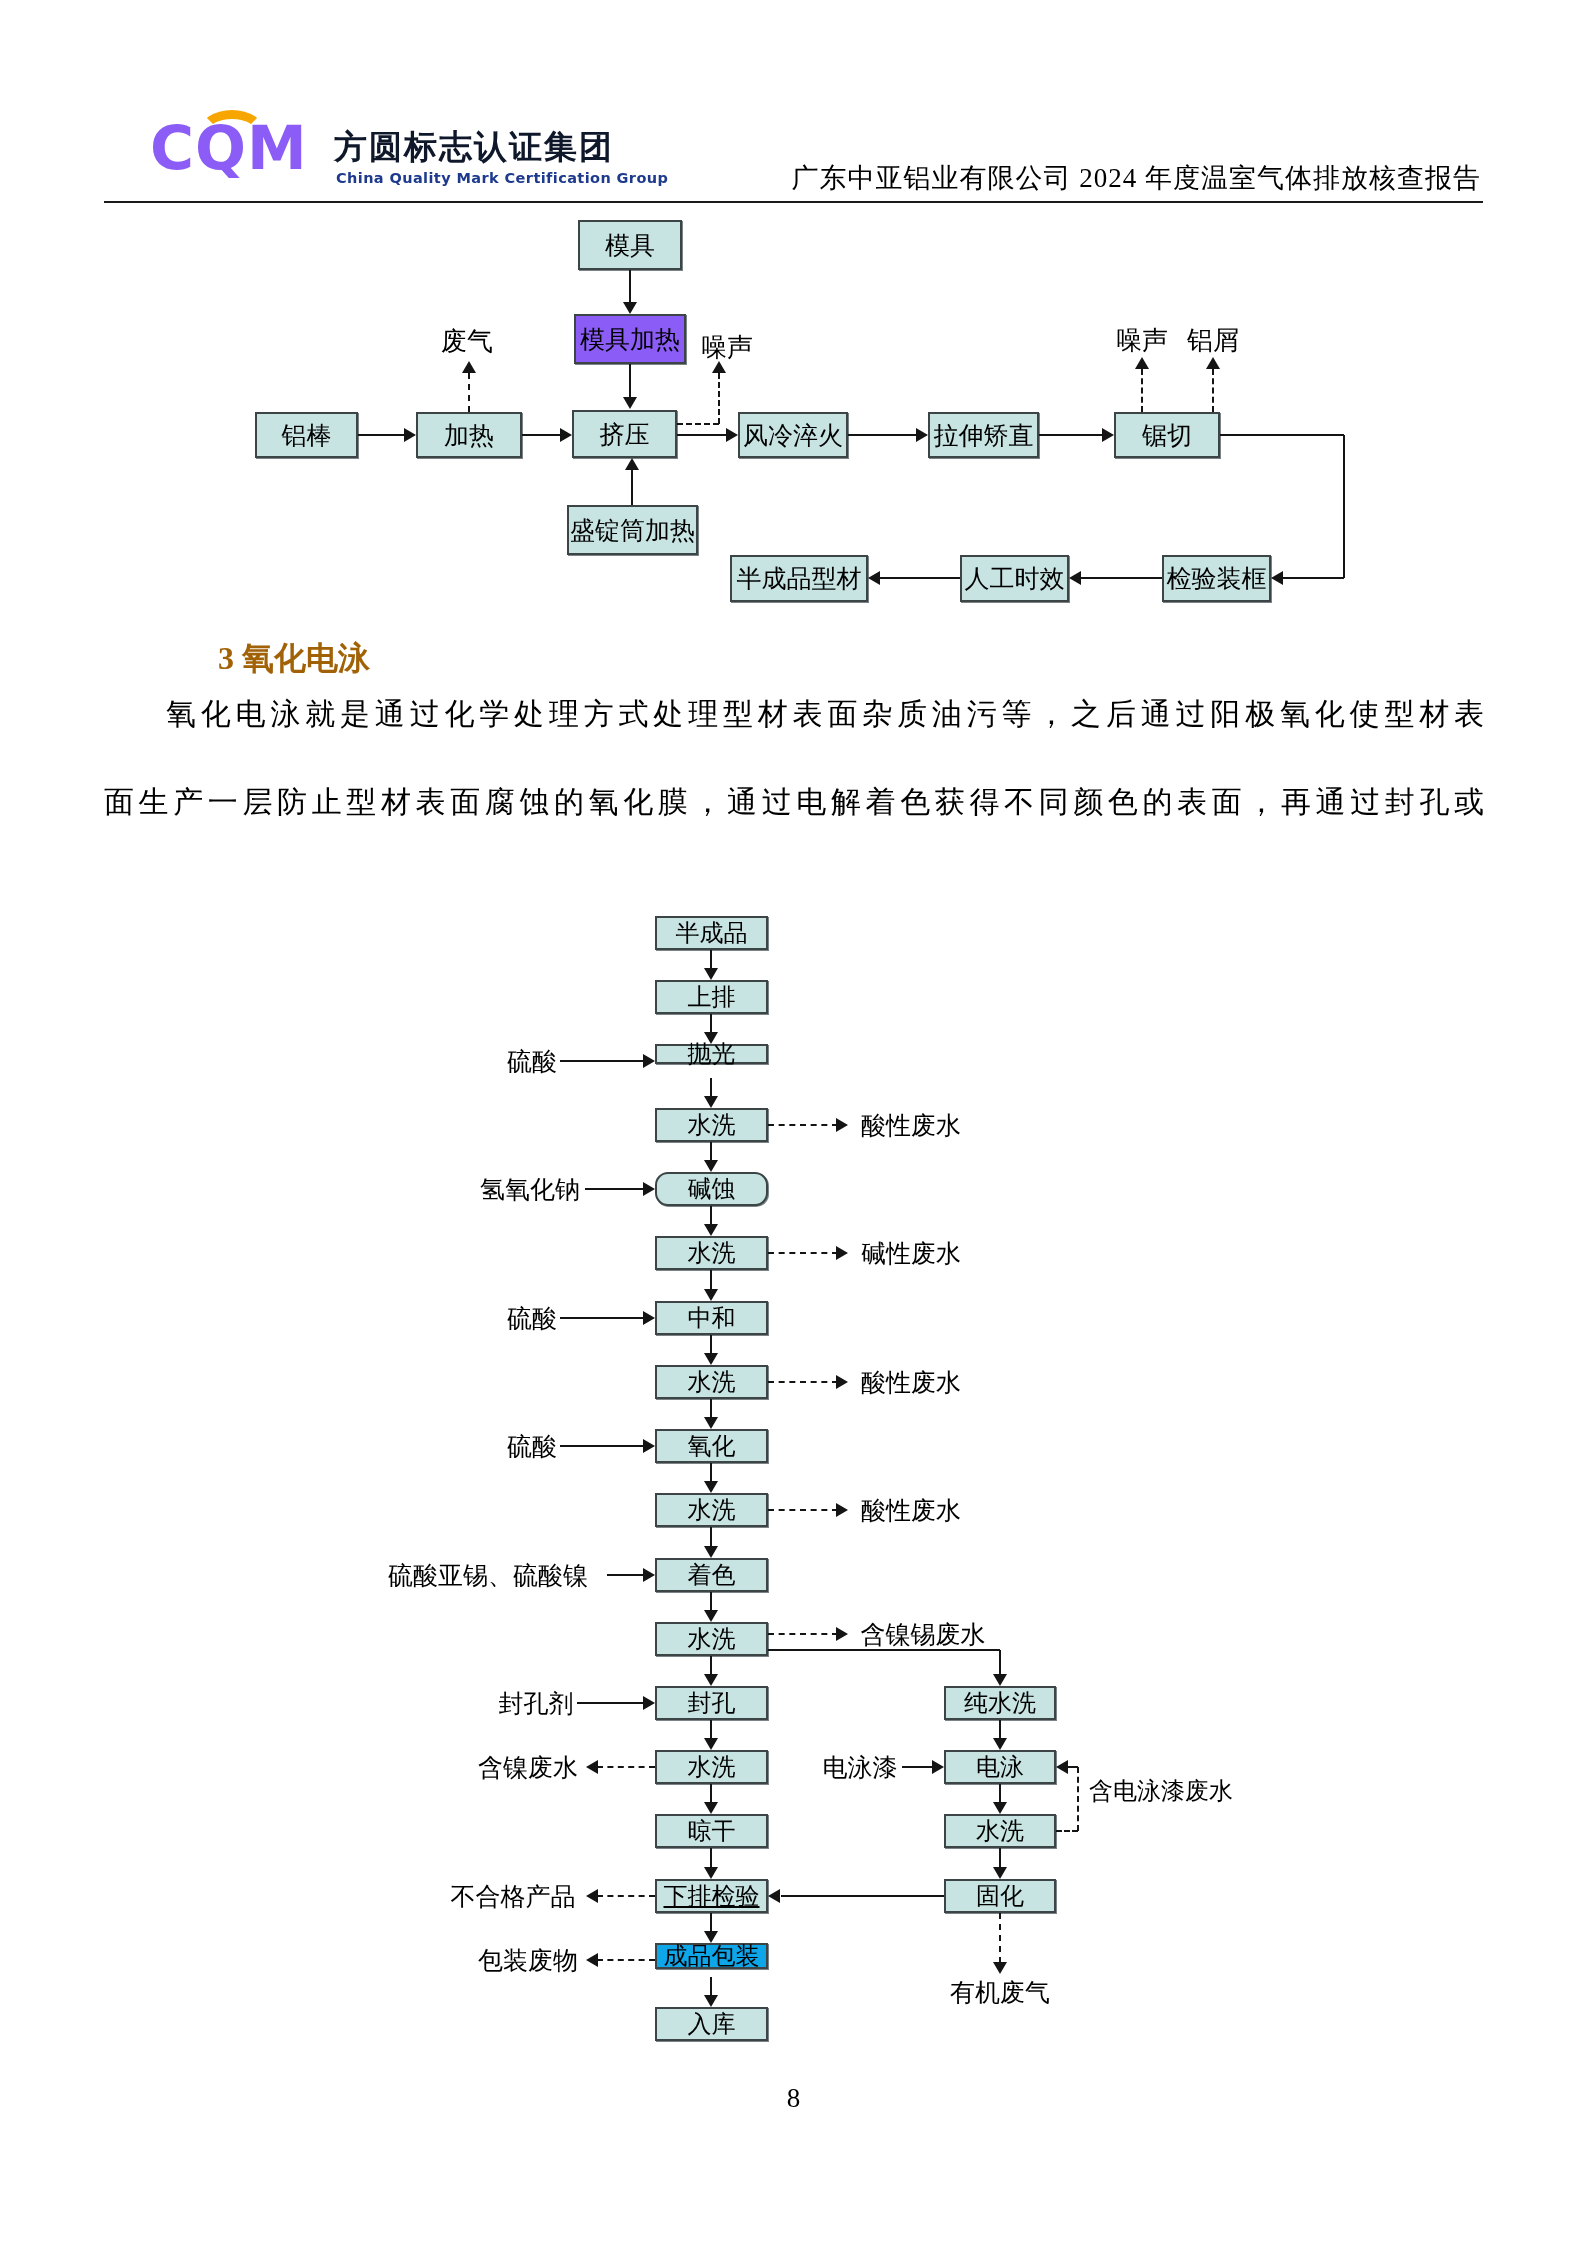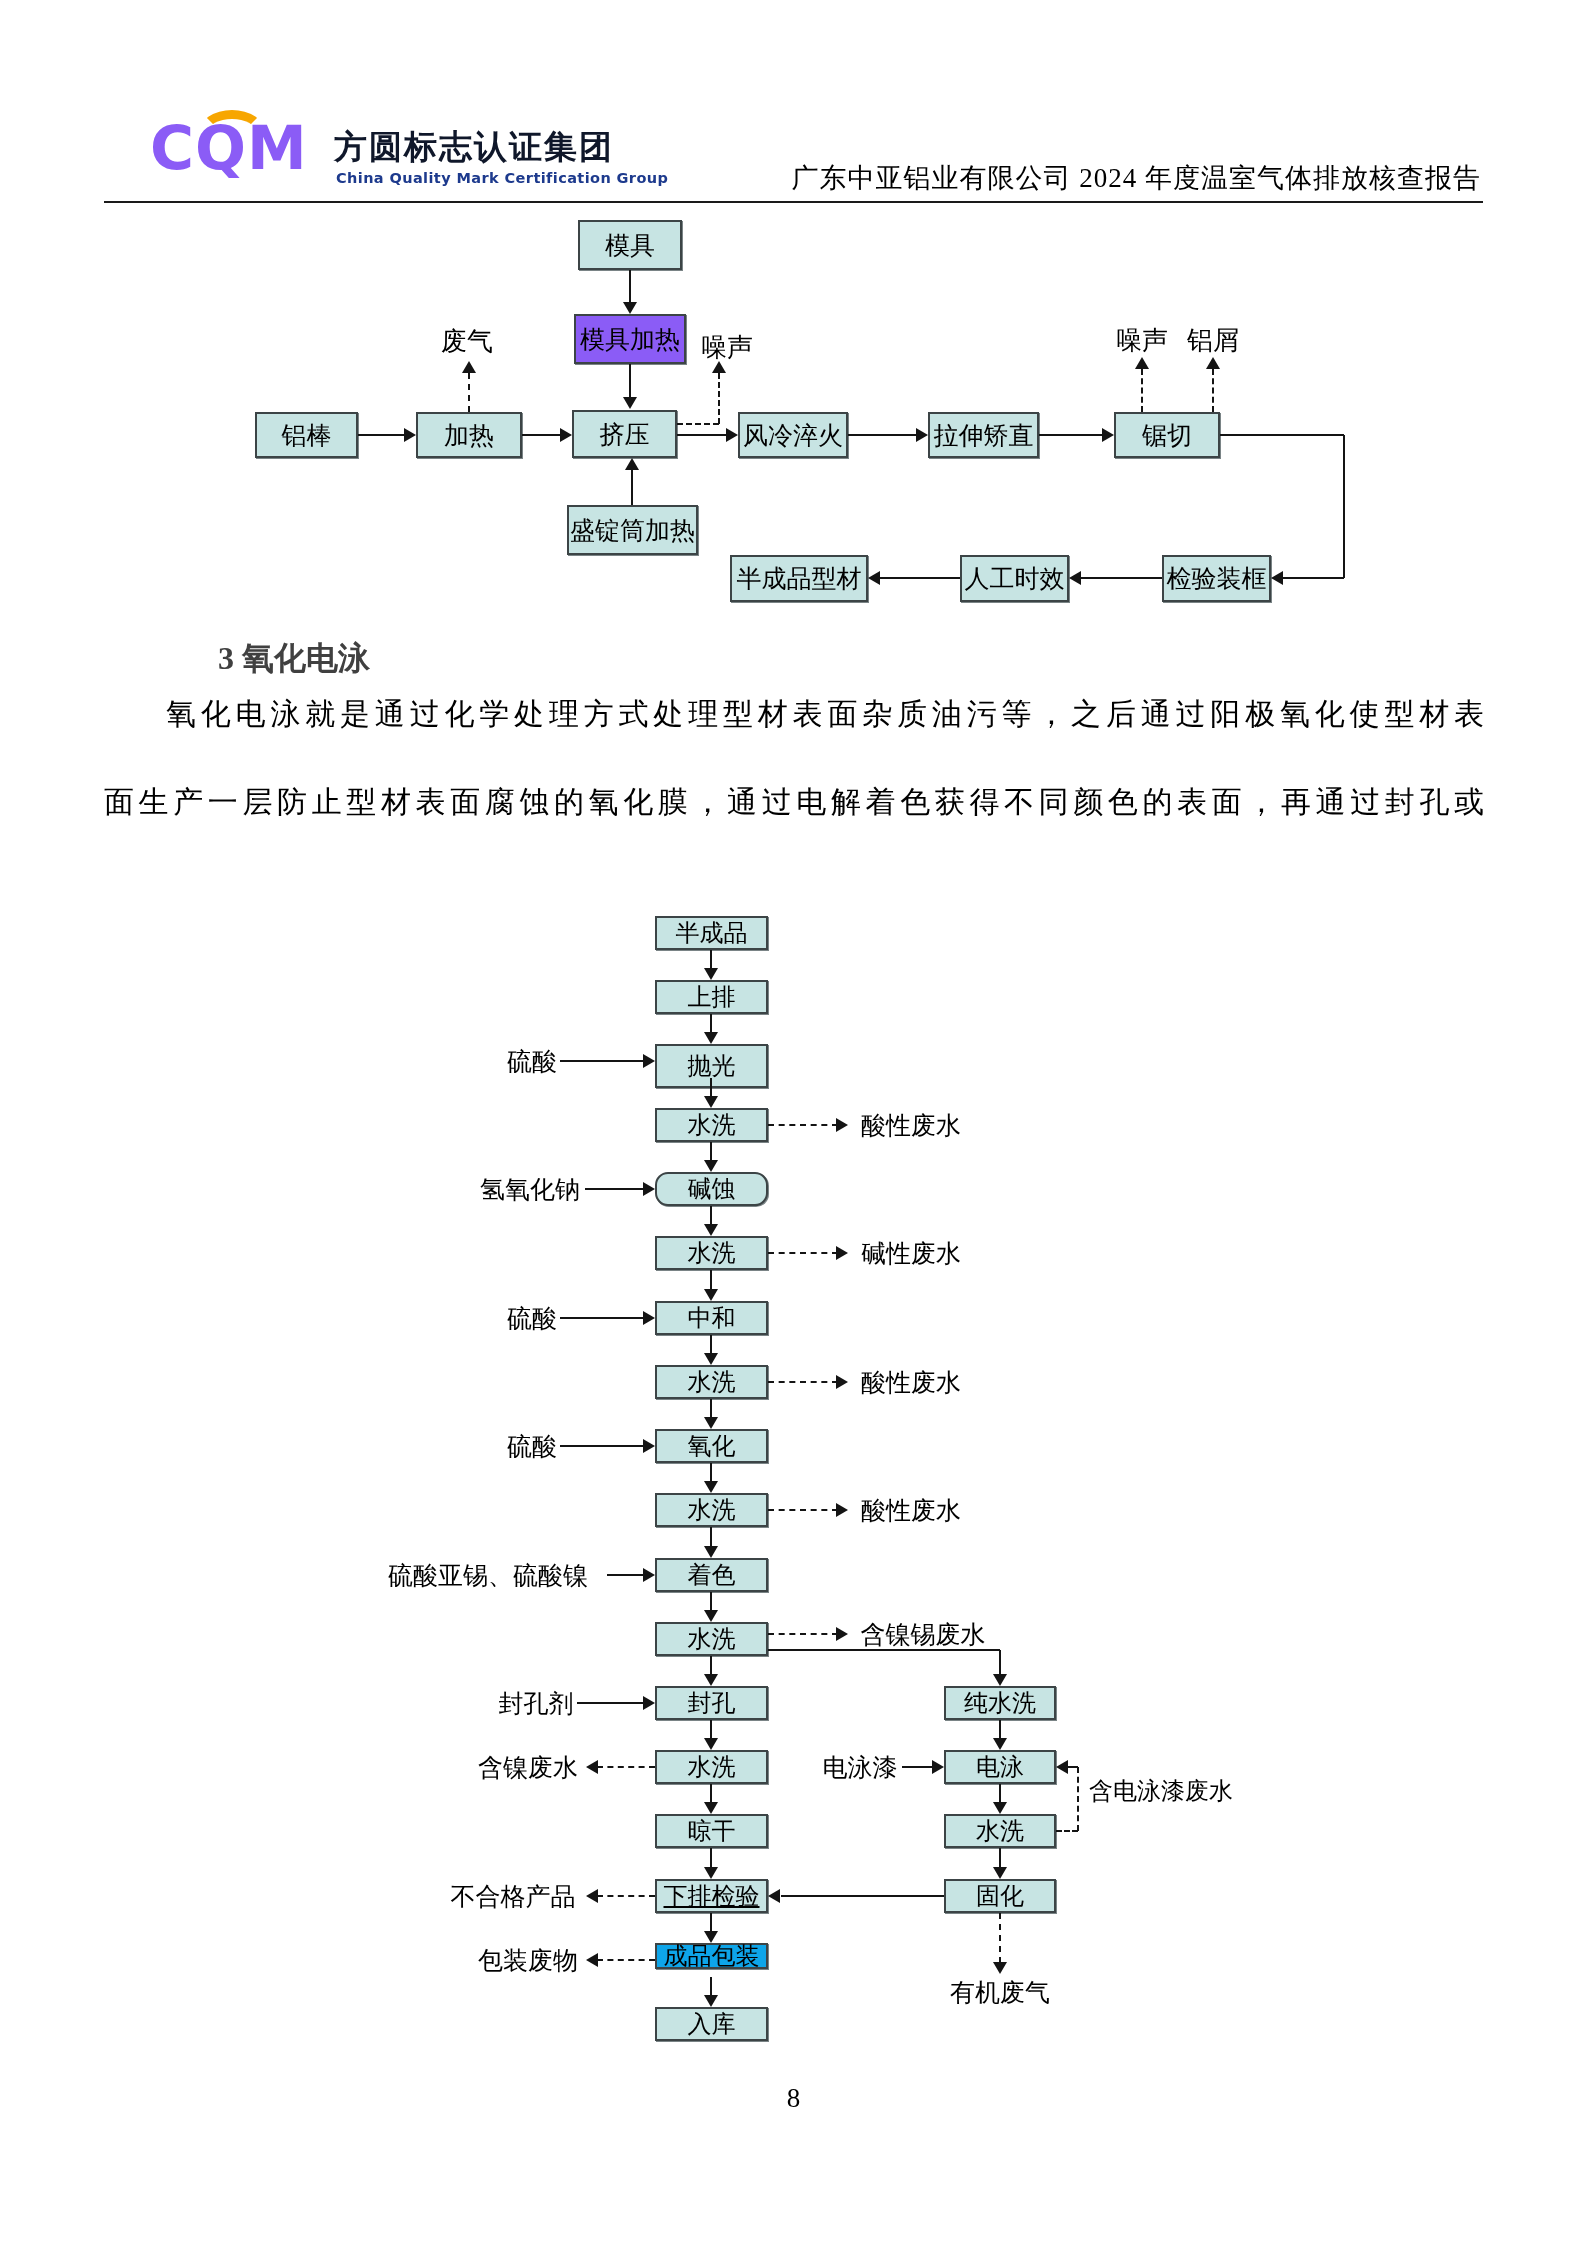--- a/index.html
+++ b/index.html
@@ -25,21 +25,21 @@
     font-weight:bold;font-size:14.5px;color:#1d3a8d;letter-spacing:.4px;
   }
   .header-title{
     position:absolute;right:106px;top:160px;font-size:27px;letter-spacing:1px;color:#000;
   }
   .header-rule{
     position:absolute;left:104px;top:201px;width:1379px;height:0;border-top:2px solid #1a1a1a;
   }
   
   .sec-heading{
-    position:absolute;left:218px;top:638px;margin:0;font-size:32px;font-weight:bold;color:#404040;line-height:40px;
+    position:absolute;left:218px;top:638px;margin:0;font-size:32px;font-weight:bold;color:#a16207;line-height:40px;
   }
   .para{position:absolute;left:104px;top:670px;width:1380px;font-size:30px;color:#000;}
   .pline{height:88px;line-height:88px;white-space:nowrap;}
   .pjust{text-align:justify;text-align-last:justify;white-space:normal;height:88px;overflow:hidden;}
   .pindent{text-indent:62px;}
   
   .fc{position:absolute;left:0;top:0;width:1587px;height:2245px;pointer-events:none;}
   .node{
     position:absolute;box-sizing:border-box;background:#c7e4e3;border:2px solid #3c4446;
     display:flex;align-items:center;justify-content:center;white-space:nowrap;color:#000;
@@ -120,21 +120,21 @@
   <h2 class="sec-heading">3 氧化电泳</h2>
 
   <div class="para">
     <div class="pline pjust pindent">氧化电泳就是通过化学处理方式处理型材表面杂质油污等，之后通过阳极氧化使型材表</div>
     <div class="pline pjust">面生产一层防止型材表面腐蚀的氧化膜，通过电解着色获得不同颜色的表面，再通过封孔或</div>
   </div>
 
   <div class="fc">
       <div class="node" style="left: 655px; top: 916px; width: 113px; height: 34px; font-size: 24px; background: rgb(199, 228, 227); border-color: rgb(60, 68, 70);">半成品</div>
       <div class="node" style="left: 655px; top: 980px; width: 113px; height: 34px; font-size: 24px; background: rgb(199, 228, 227); border-color: rgb(60, 68, 70);">上排</div>
-      <div class="node" style="left: 655px; top: 1044px; width: 113px; height: 44px; font-size: 24px; background: rgb(199, 228, 227); border-color: rgb(60, 68, 70);">抛光</div>
+      <div class="node" style="left: 655px; top: 1044px; width: 113px; height: 20px; font-size: 24px; background: rgb(199, 228, 227); border-color: rgb(60, 68, 70);">抛光</div>
       <div class="node" style="left: 655px; top: 1108px; width: 113px; height: 34px; font-size: 24px; background: rgb(199, 228, 227); border-color: rgb(60, 68, 70);">水洗</div>
       <div class="node" style="left: 655px; top: 1172px; width: 113px; height: 34px; font-size: 24px; background: rgb(199, 228, 227); border-color: rgb(60, 68, 70); border-radius: 13px;">碱蚀</div>
       <div class="node" style="left: 655px; top: 1236px; width: 113px; height: 34px; font-size: 24px; background: rgb(199, 228, 227); border-color: rgb(60, 68, 70);">水洗</div>
       <div class="node" style="left: 655px; top: 1301px; width: 113px; height: 34px; font-size: 24px; background: rgb(199, 228, 227); border-color: rgb(60, 68, 70);">中和</div>
       <div class="node" style="left: 655px; top: 1365px; width: 113px; height: 34px; font-size: 24px; background: rgb(199, 228, 227); border-color: rgb(60, 68, 70);">水洗</div>
       <div class="node" style="left: 655px; top: 1429px; width: 113px; height: 34px; font-size: 24px; background: rgb(199, 228, 227); border-color: rgb(60, 68, 70);">氧化</div>
       <div class="node" style="left: 655px; top: 1493px; width: 113px; height: 34px; font-size: 24px; background: rgb(199, 228, 227); border-color: rgb(60, 68, 70);">水洗</div>
       <div class="node" style="left: 655px; top: 1558px; width: 113px; height: 34px; font-size: 24px; background: rgb(199, 228, 227); border-color: rgb(60, 68, 70);">着色</div>
       <div class="node" style="left: 655px; top: 1622px; width: 113px; height: 34px; font-size: 24px; background: rgb(199, 228, 227); border-color: rgb(60, 68, 70);">水洗</div>
       <div class="node" style="left: 655px; top: 1686px; width: 113px; height: 34px; font-size: 24px; background: rgb(199, 228, 227); border-color: rgb(60, 68, 70);">封孔</div>

